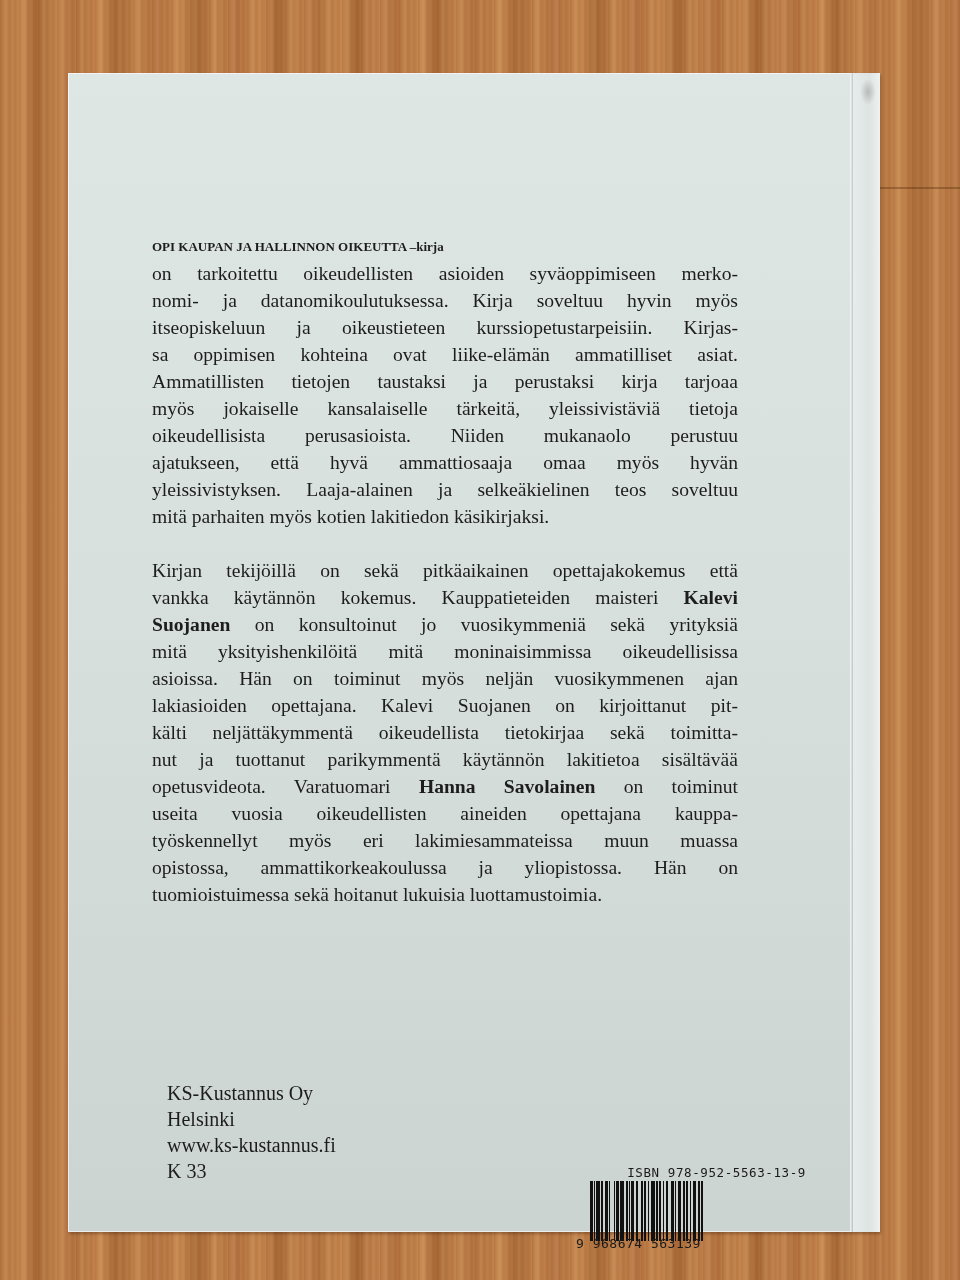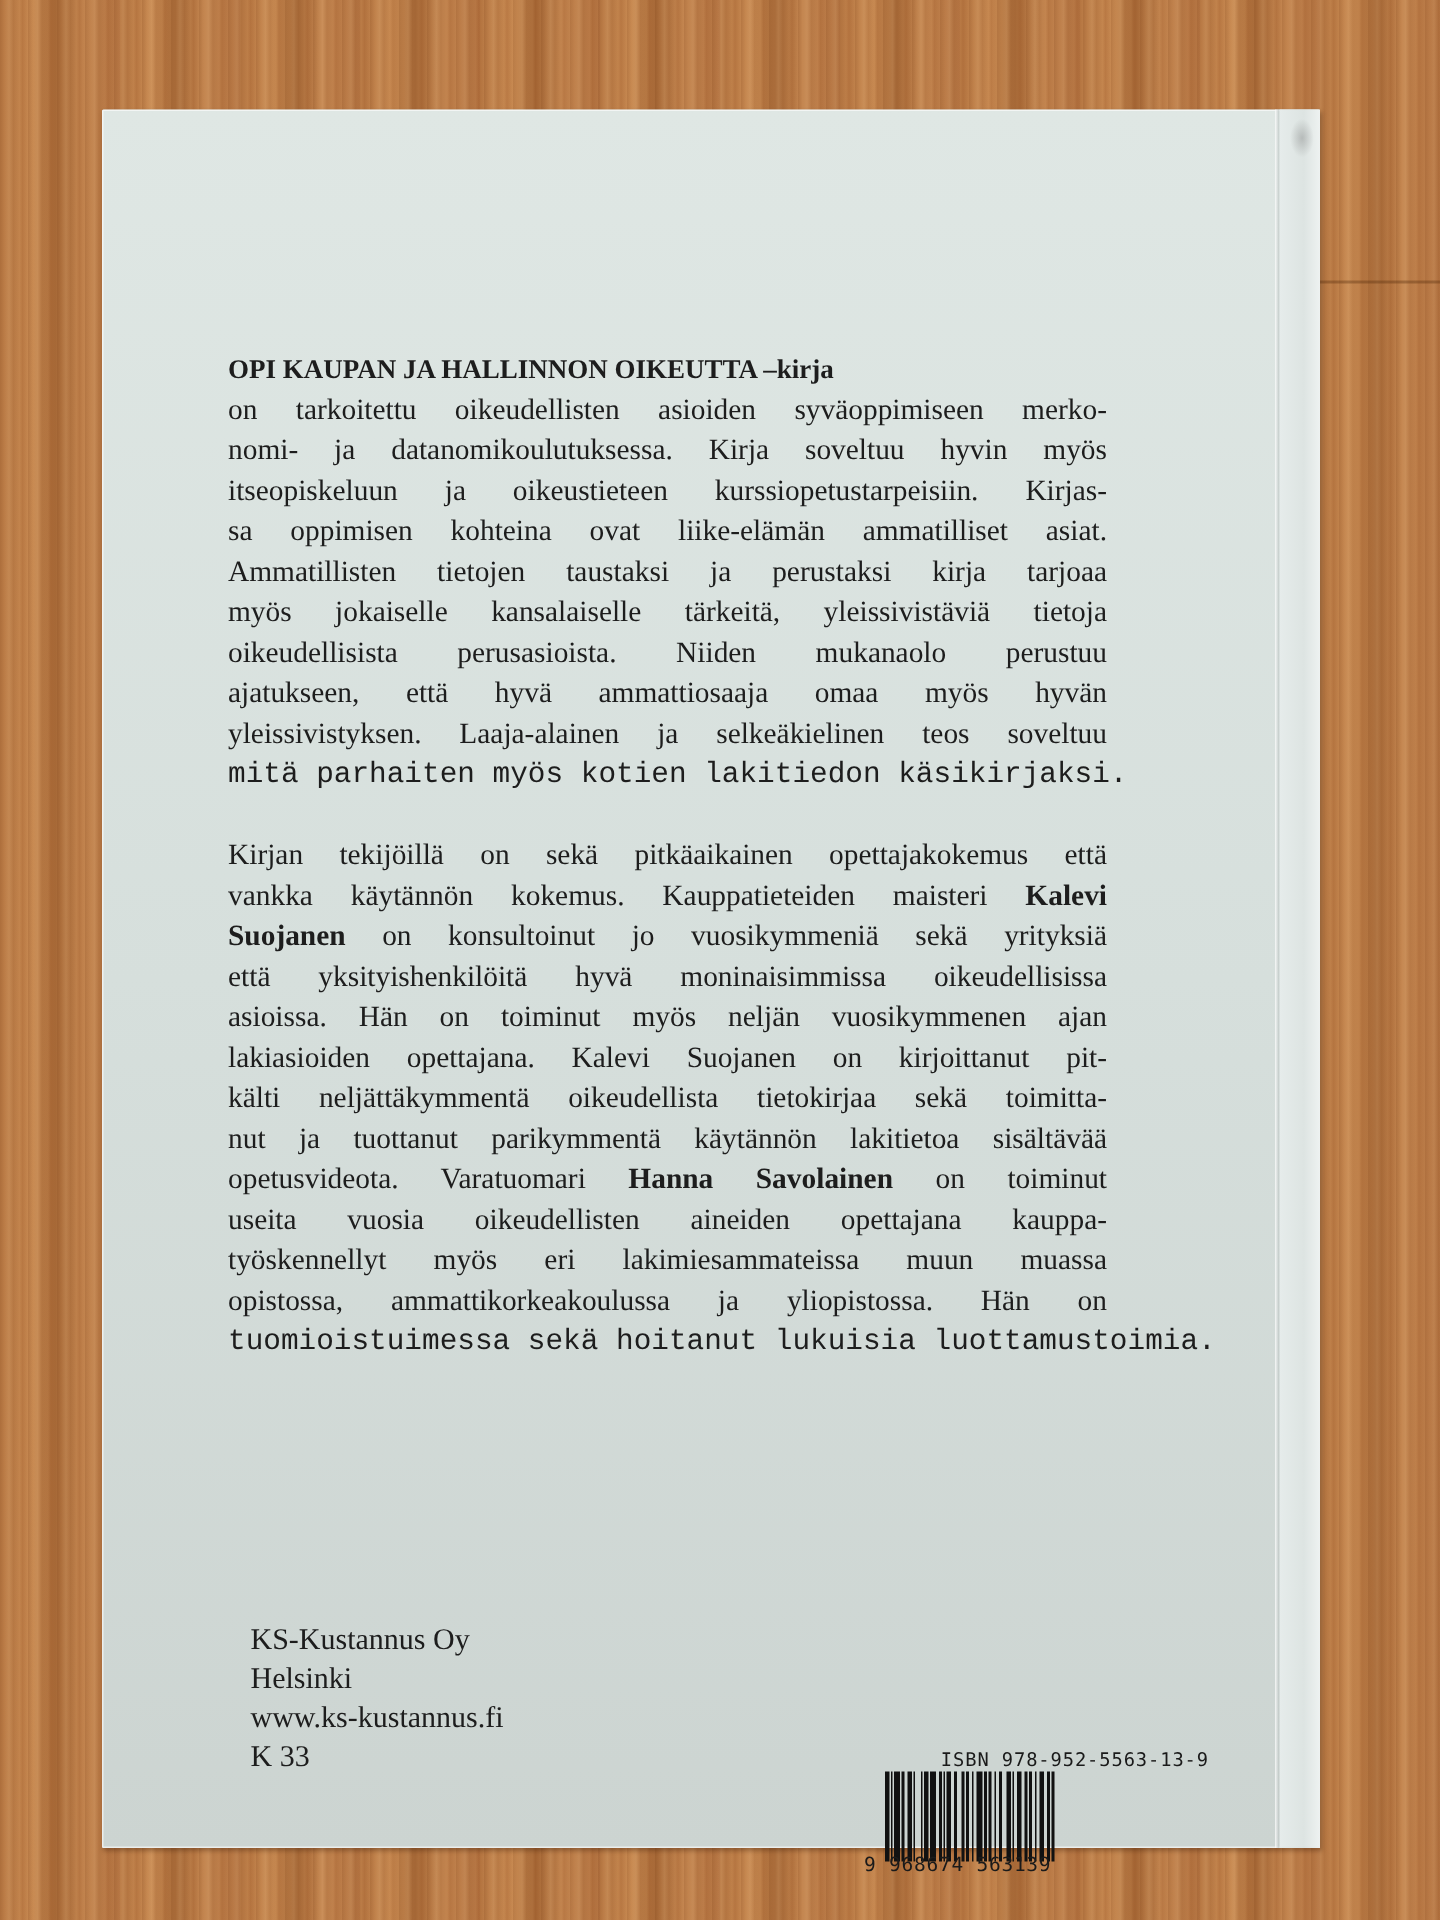--- a/index.html
+++ b/index.html
@@ -34,25 +34,25 @@
   }
   .corner-wear {
     position:absolute; left:792px; top:6px; width:16px; height:26px;
     background:radial-gradient(ellipse at center, rgba(110,110,110,0.35), rgba(0,0,0,0) 70%);
   }
   .text-block {
     position:absolute; left:84px; top:160px; width:586px;
     font-family:"Liberation Serif", serif; color:#1d1d1d;
     font-size:19.6px; line-height:27px; text-align:justify;
   }
-  .title { font-weight:bold; font-size:18px; text-align:left; }
+  .title { font-weight:bold; font-size:13px; text-align:left; }
   .para { margin:0; }
   .para-gap { height:27px; }
   .line { display:block; text-align:justify; text-align-last:justify; white-space:nowrap; }
-  .line.last { text-align-last:left;font-family:Liberation Mono, monospace; }
+  .line.last { text-align-last:left; }
   b { font-weight:bold; }
   .publisher {
     position:absolute; left:99px; top:1007px;
     font-family:"Liberation Serif", serif; color:#1d1d1d; font-size:20px; line-height:26px;
   }
   .isbn {
     position:absolute; left:468px; top:1092px; width:270px; text-align:right;
     font-family:"DejaVu Sans Mono", monospace; font-size:12.5px; letter-spacing:0.6px; color:#1a1a1a;
   }
   .barcode {
@@ -90,21 +90,21 @@
       <span class="line">yleissivistyksen. Laaja-alainen ja selkeäkielinen teos soveltuu</span>
       <span class="line last">mitä parhaiten myös kotien lakitiedon käsikirjaksi.</span>
     </p>
 
     <div class="para-gap"></div>
 
     <p class="para">
       <span class="line">Kirjan tekijöillä on sekä pitkäaikainen opettajakokemus että</span>
       <span class="line"><span>vankka käytännön kokemus. Kauppatieteiden maisteri </span><b>Kalevi</b></span>
       <span class="line"><b>Suojanen</b><span> on konsultoinut jo vuosikymmeniä sekä yrityksiä</span></span>
-      <span class="line">että yksityishenkilöitä hyvä moninaisimmissa oikeudellisissa</span>
+      <span class="line">mitä yksityishenkilöitä mitä moninaisimmissa oikeudellisissa</span>
       <span class="line">asioissa. Hän on toiminut myös neljän vuosikymmenen ajan</span>
       <span class="line">lakiasioiden opettajana. Kalevi Suojanen on kirjoittanut pit-</span>
       <span class="line">kälti neljättäkymmentä oikeudellista tietokirjaa sekä toimitta-</span>
       <span class="line">nut ja tuottanut parikymmentä käytännön lakitietoa sisältävää</span>
       <span class="line"><span>opetusvideota. Varatuomari </span><b>Hanna Savolainen</b><span> on toiminut</span></span>
       <span class="line">useita vuosia oikeudellisten aineiden opettajana kauppa-</span>
       <span class="line">työskennellyt myös eri lakimiesammateissa muun muassa</span>
       <span class="line">opistossa, ammattikorkeakoulussa ja yliopistossa. Hän on</span>
       <span class="line last">tuomioistuimessa sekä hoitanut lukuisia luottamustoimia.</span>
     </p>

